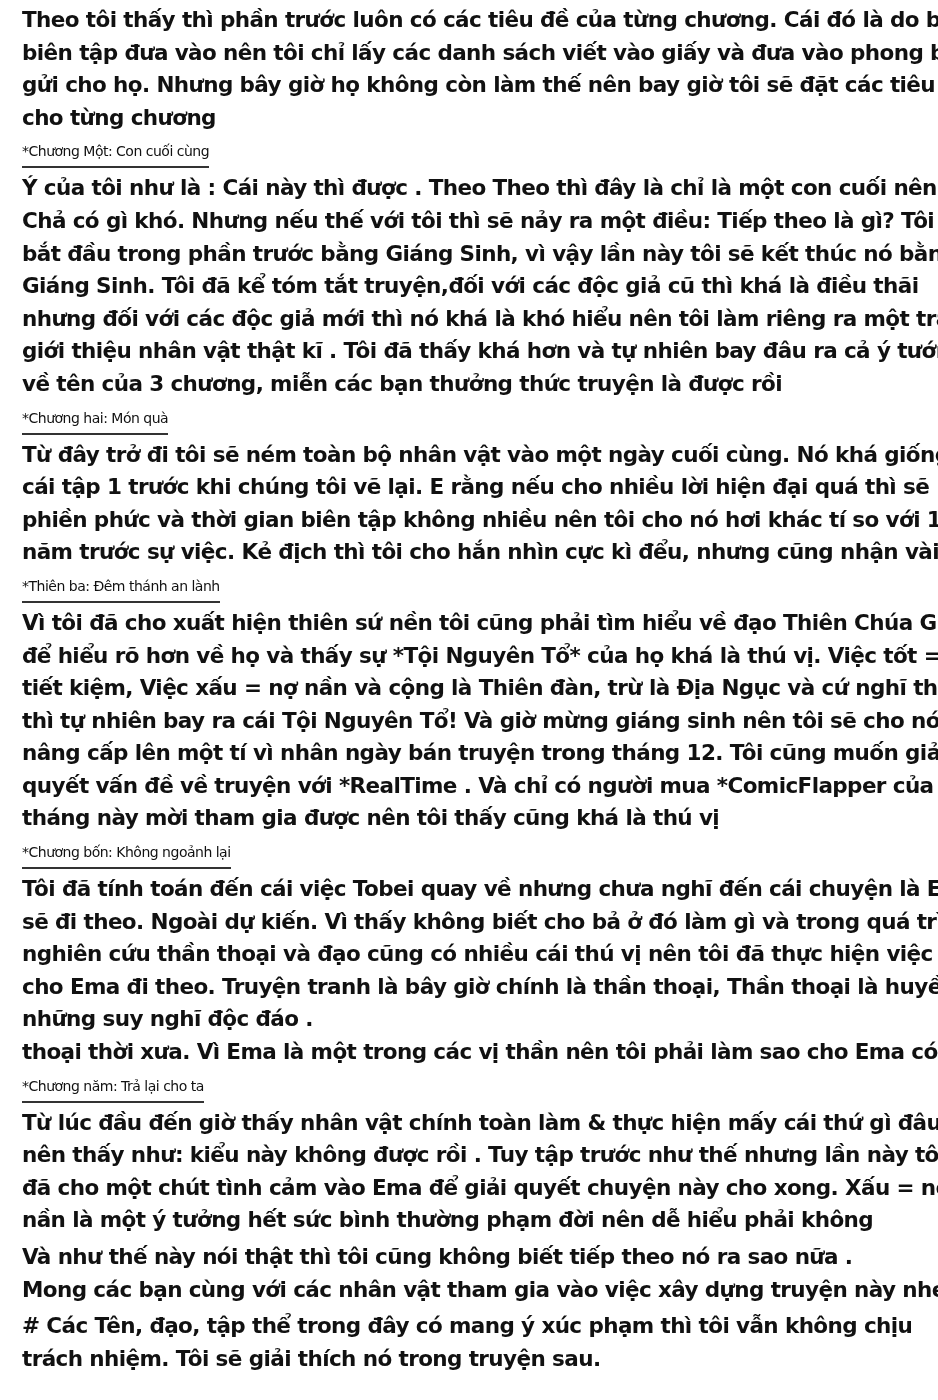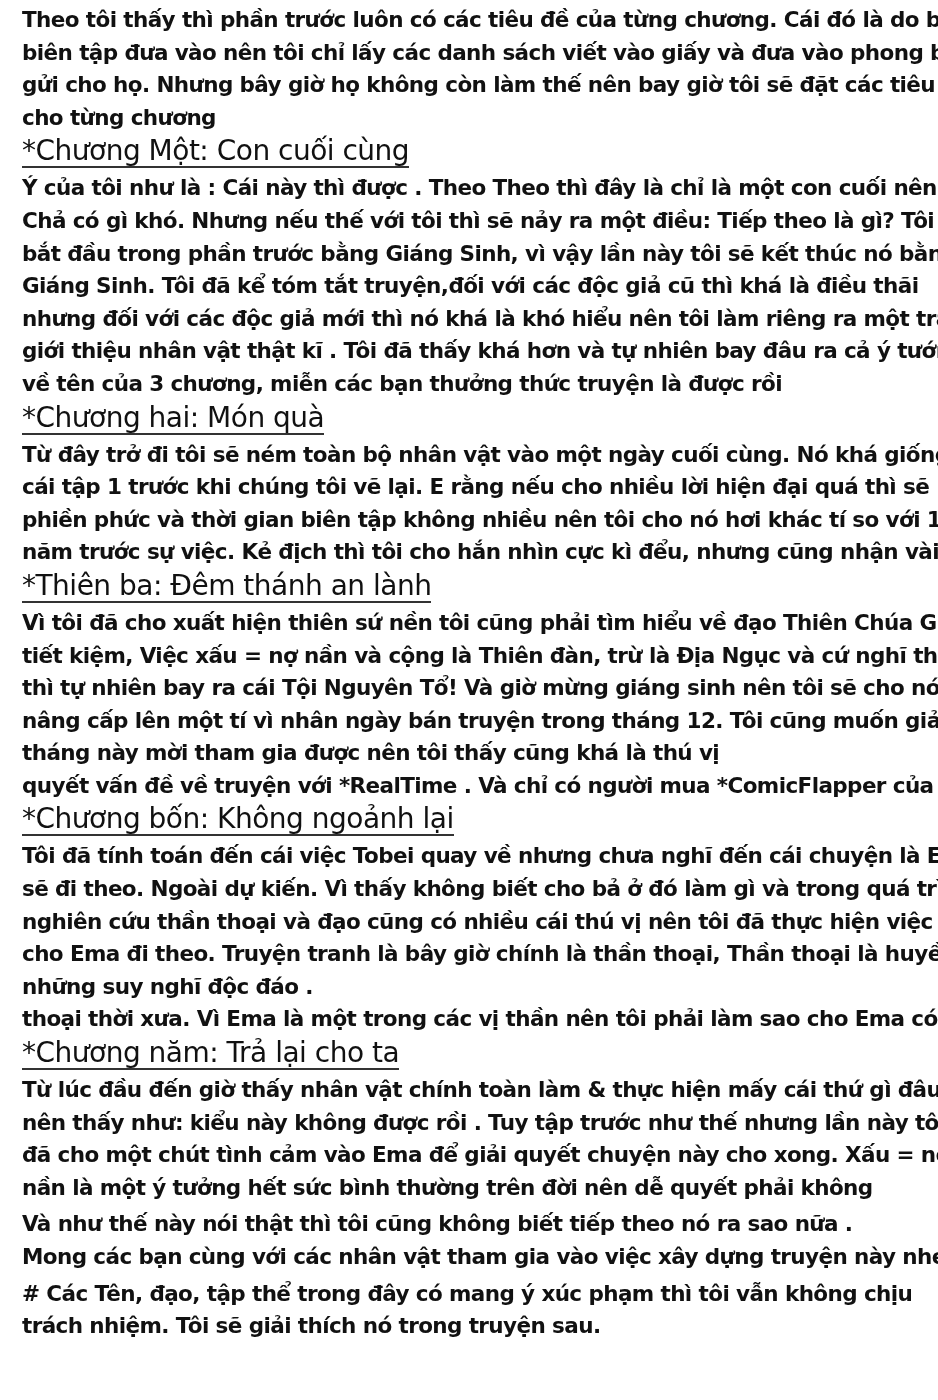--- a/index.html
+++ b/index.html
@@ -13,21 +13,21 @@
     font-size: 21.5px;
     line-height: 32.6px;
     font-weight: bold;
     letter-spacing: -0.6px;
     margin: 0;
     white-space: normal;
   }
   .line { display: block; white-space: nowrap; }
   .heading {
     display: inline-block;
-    font-size: 28px;
+    font-size: 14px;
     line-height: 30px;
     font-weight: normal;
     letter-spacing: -0.5px;
     border-bottom: 2px solid #333333;
     padding-bottom: 0px;
     margin: 2px 0 4px 0;
   }
   .gap { height: 4px; }
 </style>
 </head>
@@ -62,25 +62,26 @@
       <span class="line">cái tập 1 trước khi chúng tôi vẽ lại. E rằng nếu cho nhiều lời hiện đại quá thì sẽ</span>
       <span class="line">phiền phức và thời gian biên tập không nhiều nên tôi cho nó hơi khác tí so với 10</span>
       <span class="line">năm trước sự việc. Kẻ địch thì tôi cho hắn nhìn cực kì đểu, nhưng cũng nhận vài lá</span>
     </p>
   </div>
 
   <div>
     <div class="heading">*Thiên ba: Đêm thánh an lành</div>
     <p class="para">
       <span class="line">Vì tôi đã cho xuất hiện thiên sứ nền tôi cũng phải tìm hiểu về đạo Thiên Chúa Giáo</span>
+      <span class="line">để hiểu rõ hơn về họ và thấy sự *Tội Nguyên Tổ* của họ khá là thú vị. Việc tốt =</span>
       <span class="line">tiết kiệm, Việc xấu = nợ nần và cộng là Thiên đàn, trừ là Địa Ngục và cứ nghĩ thế</span>
       <span class="line">thì tự nhiên bay ra cái Tội Nguyên Tổ! Và giờ mừng giáng sinh nên tôi sẽ cho nó</span>
       <span class="line">nâng cấp lên một tí vì nhân ngày bán truyện trong tháng 12. Tôi cũng muốn giải</span>
+      <span class="line">quyết vấn đề về truyện với *RealTime . Và chỉ có người mua *ComicFlapper của</span>
       <span class="line">tháng này mời tham gia được nên tôi thấy cũng khá là thú vị</span>
-      <span class="line">quyết vấn đề về truyện với *RealTime . Và chỉ có người mua *ComicFlapper của</span>
     </p>
   </div>
 
   <div>
     <div class="heading">*Chương bốn: Không ngoảnh lại</div>
     <p class="para">
       <span class="line">Tôi đã tính toán đến cái việc Tobei quay về nhưng chưa nghĩ đến cái chuyện là Ema</span>
       <span class="line">sẽ đi theo. Ngoài dự kiến. Vì thấy không biết cho bả ở đó làm gì và trong quá trình</span>
       <span class="line">nghiên cứu thần thoại và đạo cũng có nhiều cái thú vị nên tôi đã thực hiện việc</span>
       <span class="line">cho Ema đi theo. Truyện tranh là bây giờ chính là thần thoại, Thần thoại là huyền</span>
@@ -88,21 +89,21 @@
       <span class="line">thoại thời xưa. Vì Ema là một trong các vị thần nên tôi phải làm sao cho Ema có</span>
     </p>
   </div>
 
   <div>
     <div class="heading">*Chương năm: Trả lại cho ta</div>
     <p class="para">
       <span class="line">Từ lúc đầu đến giờ thấy nhân vật chính toàn làm &amp; thực hiện mấy cái thứ gì đâu</span>
       <span class="line">nên thấy như: kiểu này không được rồi . Tuy tập trước như thế nhưng lần này tôi</span>
       <span class="line">đã cho một chút tình cảm vào Ema để giải quyết chuyện này cho xong. Xấu = nợ</span>
-      <span class="line">nần là một ý tưởng hết sức bình thường trên đời nên dễ quyết phải không</span>
+      <span class="line">nần là một ý tưởng hết sức bình thường phạm đời nên dễ hiểu phải không</span>
     </p>
   </div>
 
   <div class="gap"></div>
   <p class="para">
     <span class="line">Và như thế này nói thật thì tôi cũng không biết tiếp theo nó ra sao nữa .</span>
     <span class="line">Mong các bạn cùng với các nhân vật tham gia vào việc xây dựng truyện này nhé.</span>
   </p>
 
   <div class="gap"></div>

